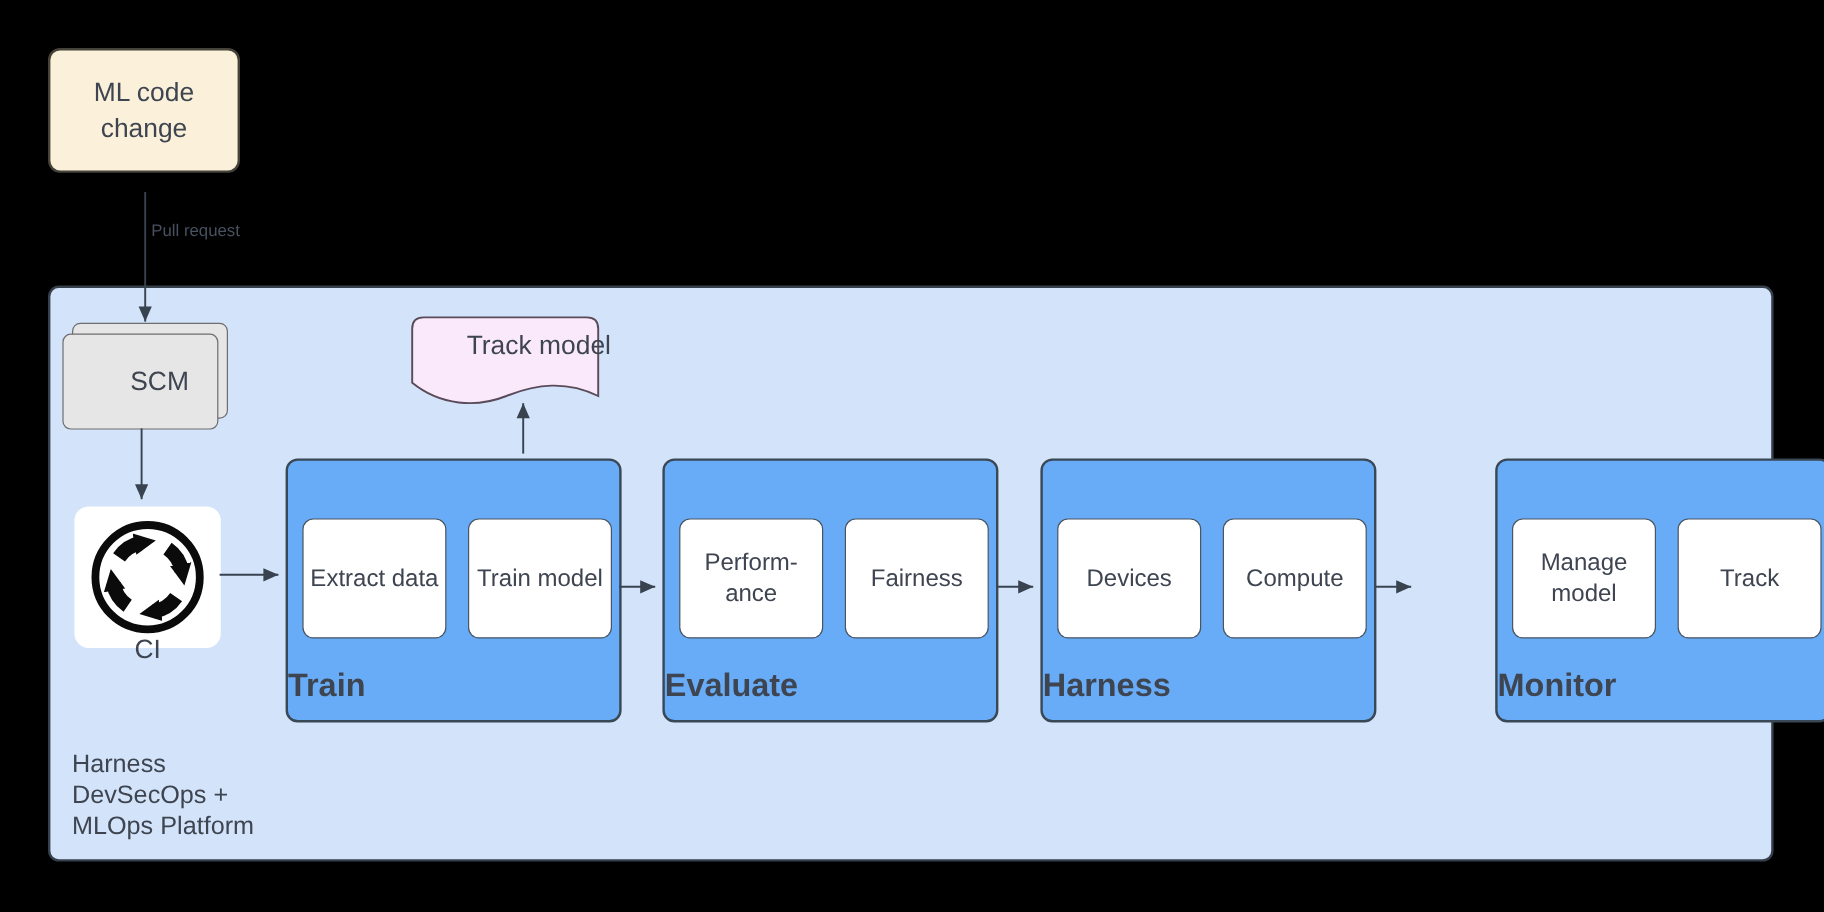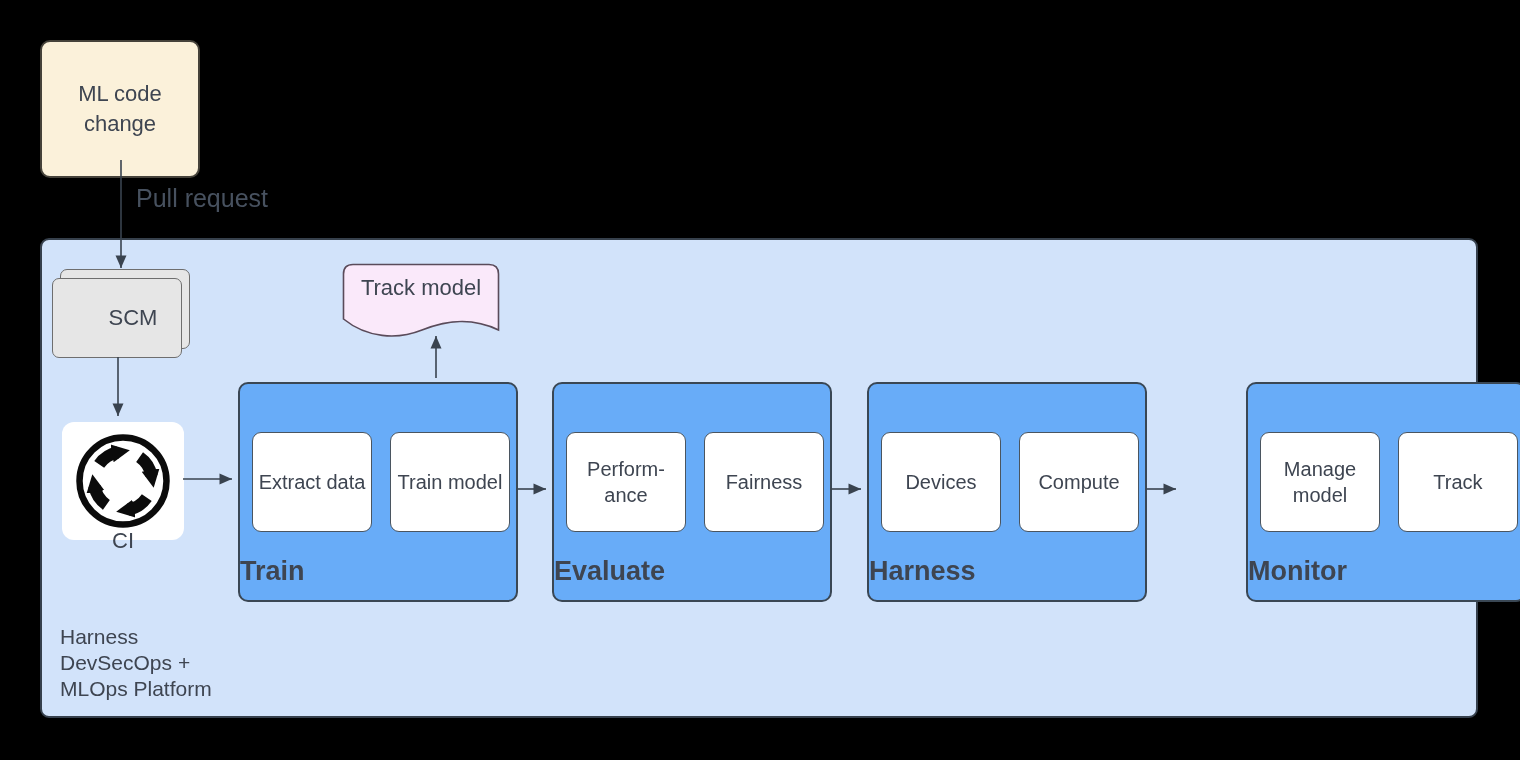--- a/index.html
+++ b/index.html
@@ -6,27 +6,27 @@
   body{
     width:1520px;height:760px;position:relative;overflow:hidden;
     background:var(--bg,#000);
     font-family:"Liberation Sans", sans-serif;
     color:var(--text,#3E4551);
   }
   .abs{position:absolute;}
 
   
   #trigger-box{
-    left:40px;top:40px;width:160px;height:138px;box-sizing:border-box;
+    left:40px;top:40px;width:160px;height:104px;box-sizing:border-box;
     background:var(--trigger-fill);border:2px solid var(--trigger-border);
     border-radius:10px;display:flex;align-items:center;justify-content:center;
     text-align:center;font-size:22px;line-height:1.35;padding:0 16px;
   }
 
-  #pull-request-label{left:136px;top:184px;font-size:25px;color:var(--muted-text);}
+  #pull-request-label{left:126px;top:184px;font-size:14px;color:var(--muted-text);}
 
   
   #platform{
     left:40px;top:238px;width:1438px;height:480px;box-sizing:border-box;
     background:var(--platform-fill);border:2px solid var(--platform-border);
     border-radius:9px;
   }
 
   
   .scm{
@@ -42,21 +42,21 @@
     background:var(--card-fill);display:flex;align-items:center;justify-content:center;
   }
   #ci-label{left:20px;top:288px;width:122px;text-align:center;font-size:22px;}
   .ci-ink-stroke{stroke:var(--icon);}
   .ci-ink-fill{fill:var(--icon);}
 
   
   #doc-wrap{left:300px;top:22px;width:158px;height:80px;}
   #doc-wrap svg{display:block;}
   .doc-shape{fill:var(--doc-fill);stroke:var(--doc-border);stroke-width:1.6px;}
-  #doc-label{position:absolute;left:0;top:13px;width:100%;text-align:center;font-size:22px;}
+  #doc-label{position:absolute;left:0;top:13px;width:100%;text-align:center;font-size:22px;padding-left:28px;}
 
   
   .stage{
     position:absolute;top:142px;width:280px;height:220px;box-sizing:border-box;
     background:var(--stage-fill);border:2px solid var(--stage-border);border-radius:10px;
   }
   .step-card{
     position:absolute;top:48px;width:120px;height:100px;box-sizing:border-box;
     background:var(--card-fill);border:1.5px solid var(--card-border);border-radius:9px;
     display:flex;align-items:center;justify-content:center;text-align:center;

